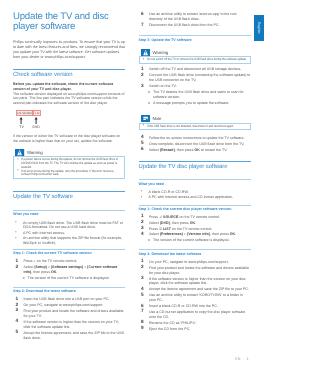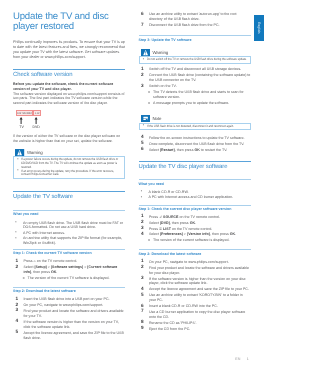--- a/index.html
+++ b/index.html
@@ -62,21 +62,21 @@
         letter-spacing:-0.12px;height:5.6px;overflow:hidden;white-space:nowrap;}
   .arw{position:absolute;width:4.2px;height:7.2px;}
   .alab{position:absolute;font-size:3.5px;color:#3a3a3c;text-align:center;width:14px;line-height:4px;}
 </style>
 </head>
 <body>
 
 <div class="page">
 <div class="col col1">
 <div class="blk" style="top:11.6px">
-        <div class="title">Update the TV and disc player restored</div>
+        <div class="title">Update the TV and disc player software</div>
       </div>
 <div class="blk" style="top:40.2px">
         <div class="intro">Philips continually improves its products. To ensure that your TV is up to date with the latest features and fixes, we strongly recommend that you update your TV with the latest software. Get software updates from your dealer or www.philips.com/support.</div>
       </div>
 <div class="blk" style="top:69.0px">
         <div class="h2">Check software version</div>
       </div>
 <div class="blk" style="top:82.3px">
         <div class="p bold">Before you update the software, check the current software version of your TV and disc player.</div>
       </div>

